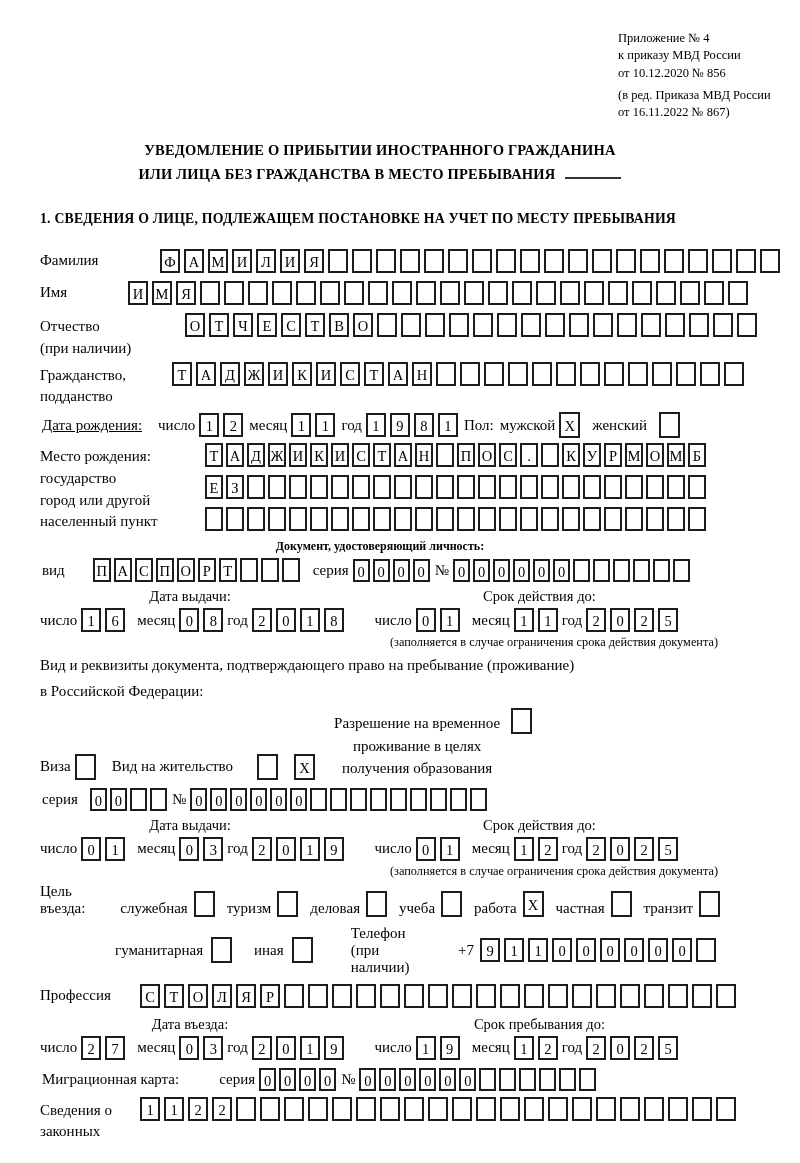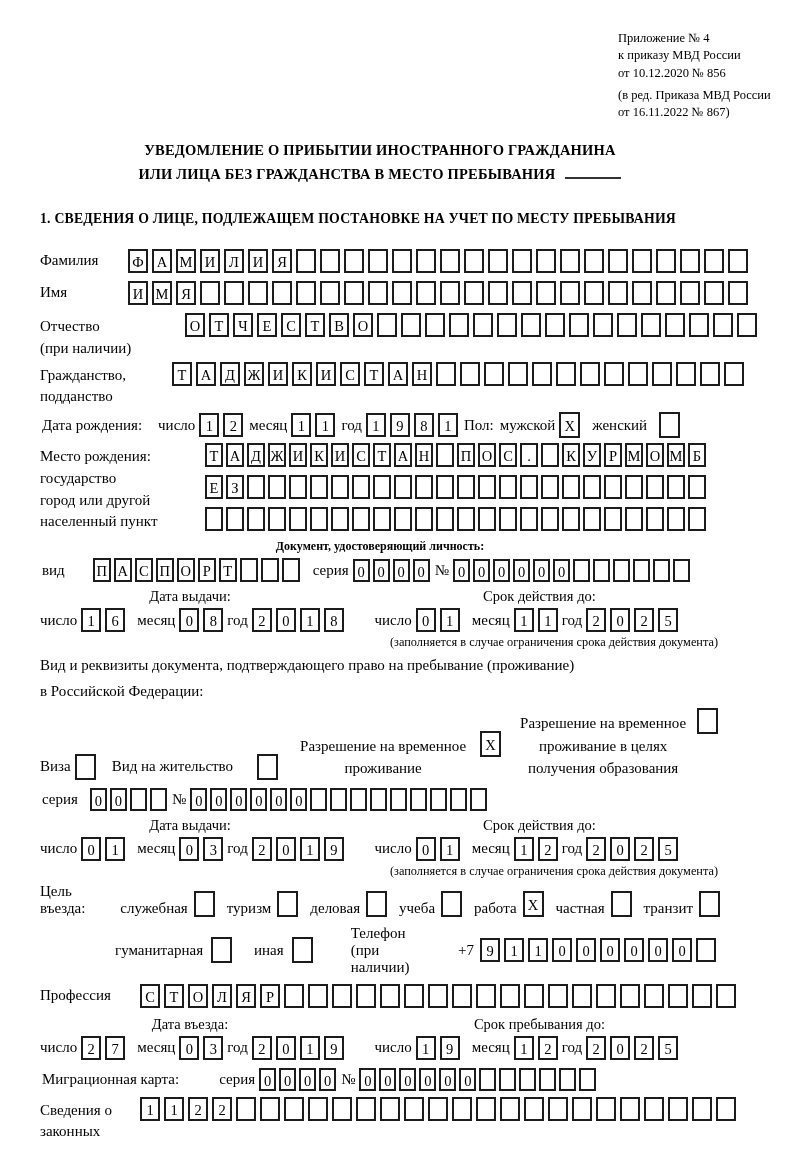--- a/index.html
+++ b/index.html
@@ -74,21 +74,21 @@
   </div>
 
   <div class="title">
     <div>УВЕДОМЛЕНИЕ О ПРИБЫТИИ ИНОСТРАННОГО ГРАЖДАНИНА</div>
     <div><span>ИЛИ ЛИЦА БЕЗ ГРАЖДАНСТВА В МЕСТО ПРЕБЫВАНИЯ</span><span class="blank-line"></span></div>
   </div>
 
   <div class="sec1">1. СВЕДЕНИЯ О ЛИЦЕ, ПОДЛЕЖАЩЕМ ПОСТАНОВКЕ НА УЧЕТ ПО МЕСТУ ПРЕБЫВАНИЯ</div>
 
   
-  <div class="frow" style="margin-top:22px;">
+  <div class="frow" style="margin-top:22px;gap:32px;">
     <div class="flabel w88">Фамилия</div>
     <div class="cellrow"><span class="cell">Ф</span><span class="cell">А</span><span class="cell">М</span><span class="cell">И</span><span class="cell">Л</span><span class="cell">И</span><span class="cell">Я</span><span class="cell"></span><span class="cell"></span><span class="cell"></span><span class="cell"></span><span class="cell"></span><span class="cell"></span><span class="cell"></span><span class="cell"></span><span class="cell"></span><span class="cell"></span><span class="cell"></span><span class="cell"></span><span class="cell"></span><span class="cell"></span><span class="cell"></span><span class="cell"></span><span class="cell"></span><span class="cell"></span><span class="cell"></span></div>
   </div>
 
   
   <div class="frow">
     <div class="flabel w88">Имя</div>
     <div class="cellrow"><span class="cell">И</span><span class="cell">М</span><span class="cell">Я</span><span class="cell"></span><span class="cell"></span><span class="cell"></span><span class="cell"></span><span class="cell"></span><span class="cell"></span><span class="cell"></span><span class="cell"></span><span class="cell"></span><span class="cell"></span><span class="cell"></span><span class="cell"></span><span class="cell"></span><span class="cell"></span><span class="cell"></span><span class="cell"></span><span class="cell"></span><span class="cell"></span><span class="cell"></span><span class="cell"></span><span class="cell"></span><span class="cell"></span><span class="cell"></span></div>
   </div>
 
@@ -105,21 +105,21 @@
   <div class="frow" style="margin-top:2px;">
     <div class="flabel w132 lbl2">
       <div>Гражданство,</div>
       <div>подданство</div>
     </div>
     <div class="cellrow"><span class="cell">Т</span><span class="cell">А</span><span class="cell">Д</span><span class="cell">Ж</span><span class="cell">И</span><span class="cell">К</span><span class="cell">И</span><span class="cell">С</span><span class="cell">Т</span><span class="cell">А</span><span class="cell">Н</span><span class="cell"></span><span class="cell"></span><span class="cell"></span><span class="cell"></span><span class="cell"></span><span class="cell"></span><span class="cell"></span><span class="cell"></span><span class="cell"></span><span class="cell"></span><span class="cell"></span><span class="cell"></span><span class="cell"></span></div>
   </div>
 
   
   <div class="frow mid" style="margin-top:4px;align-items:center;">
-    <span class="inlbl" style="margin-right:10px;">Дата рождения:</span>
+    <span class="inlbl" style="margin-right:10px;text-decoration:underline;">Дата рождения:</span>
     <span class="inlbl">число</span>
     <span class="cellrow"><span class="cell">1</span><span class="cell">2</span></span>
     <span class="inlbl">месяц</span>
     <span class="cellrow"><span class="cell">1</span><span class="cell">1</span></span>
     <span class="inlbl">год</span>
     <span class="cellrow"><span class="cell">1</span><span class="cell">9</span><span class="cell">8</span><span class="cell">1</span></span>
     <span class="inlbl" style="">Пол:</span>
     <span class="inlbl">мужской</span>
     <span class="cellrow chk"><span class="cell">X</span></span>
     <span class="inlbl" style="margin-left:10px;">женский</span>
@@ -185,21 +185,20 @@
   <div class="opts">
     <div class="opt">
       <span class="olbl" style="margin-right:4px;">Виза</span>
       <span class="cellrow chk"><span class="cell"></span></span>
     </div>
     <div class="opt">
       <span class="olbl" style="margin-right:24px;">Вид на жительство</span>
       <span class="cellrow chk"><span class="cell"></span></span>
     </div>
     <div class="opt">
-      <span class="olbl ctr ow150">Разрешение на временное проживание</span>
       <span class="cellrow chk"><span class="cell">X</span></span>
     </div>
     <div class="opt">
       <span class="olbl ctr ow170">Разрешение на временное проживание в целях получения образования</span>
       <span class="cellrow chk"><span class="cell"></span></span>
     </div>
   </div>
 
   <div class="frow mid" style="align-items:center;margin-top:8px;">
     <span class="inlbl" style="margin-right:8px;">серия</span>

